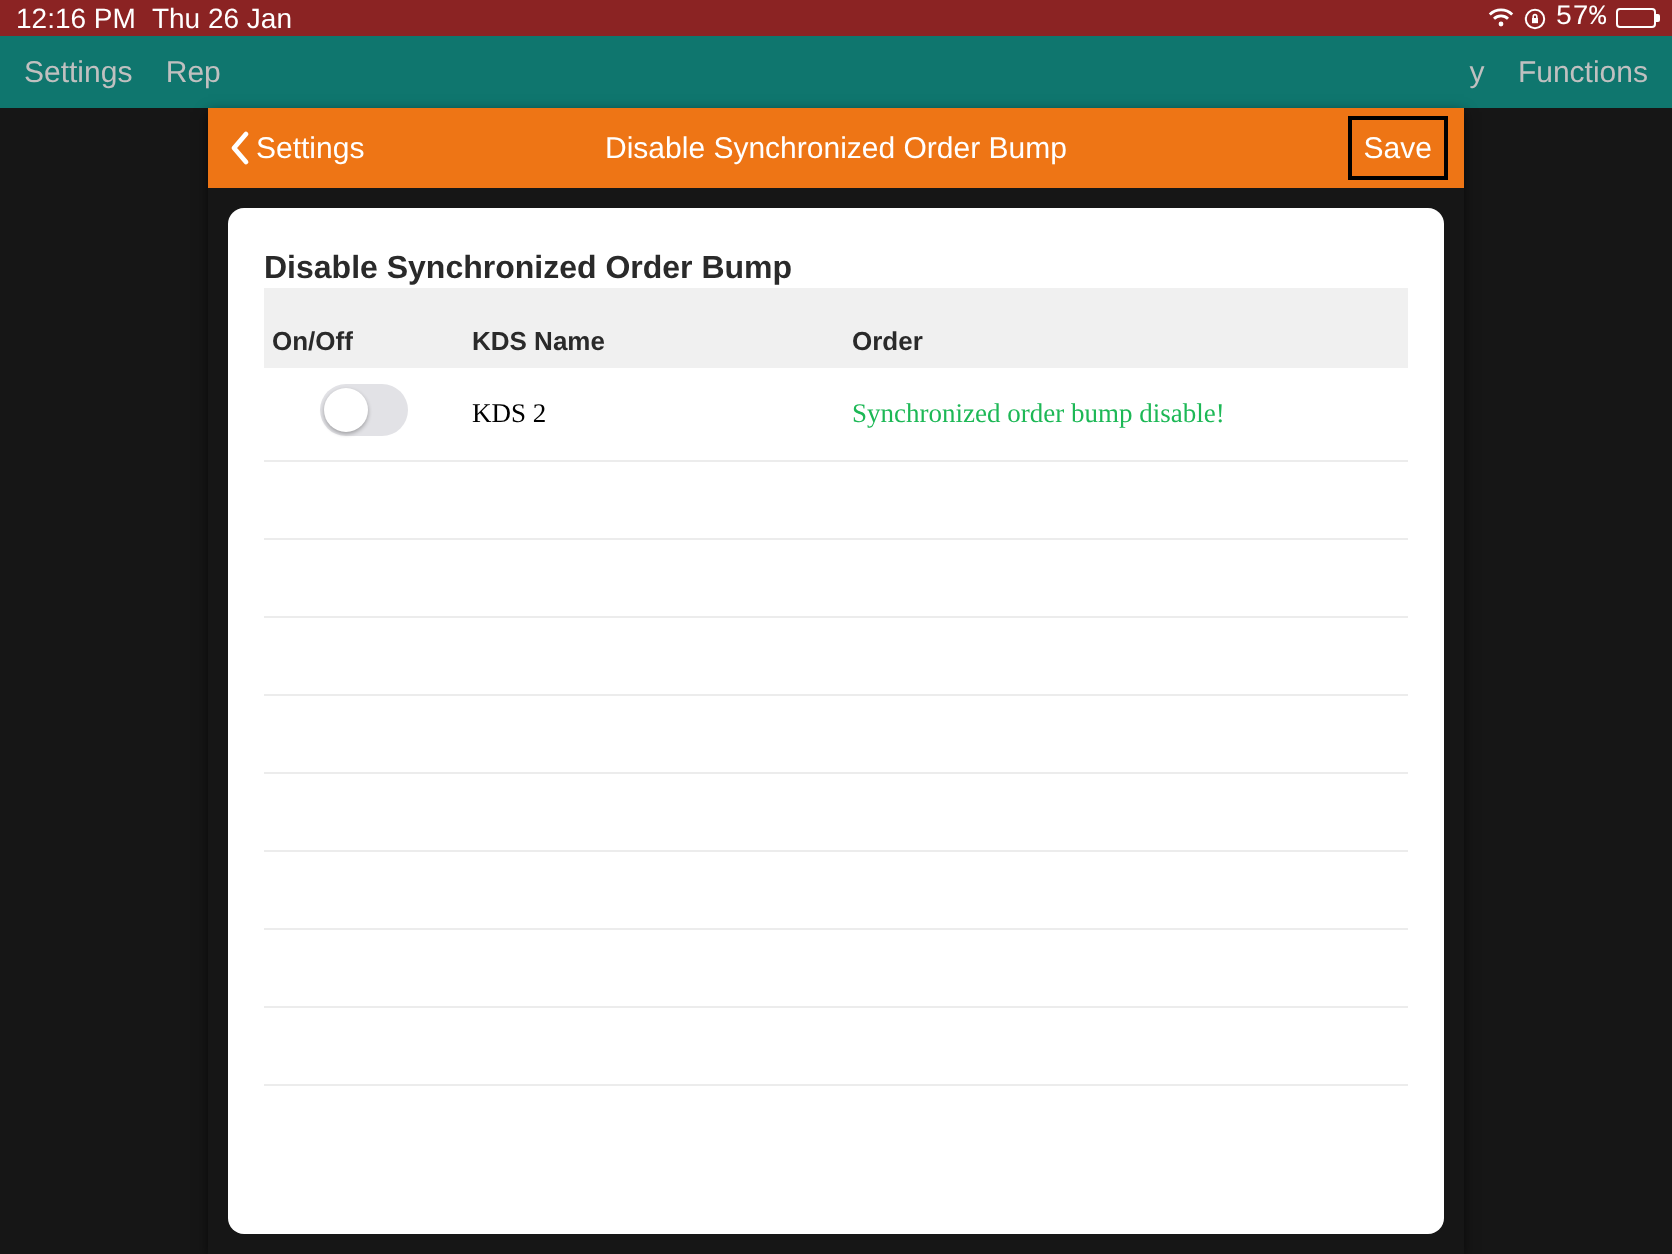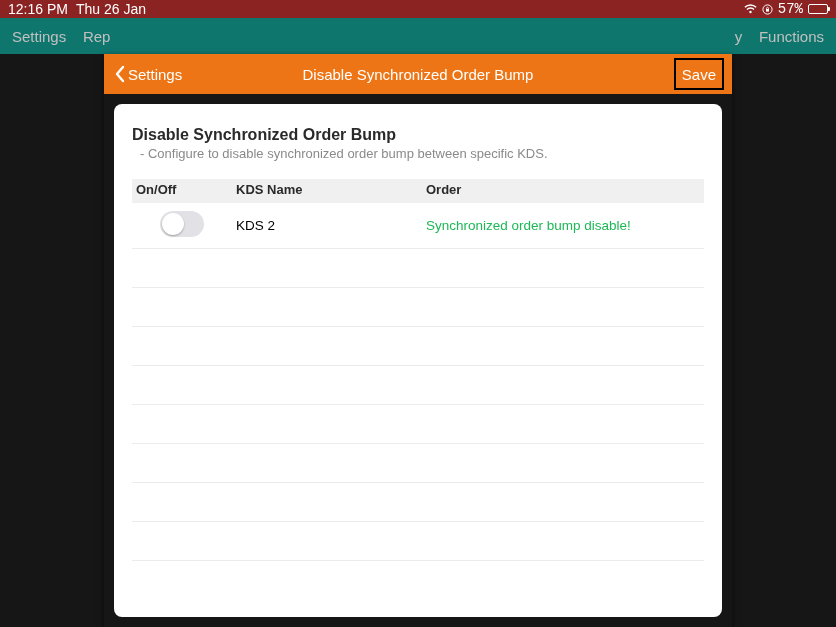--- a/index.html
+++ b/index.html
@@ -77,27 +77,28 @@
   }
   .section-title { font-size: 16px; font-weight: 600; color: #2a2a2a; }
   .section-sub { font-size: 13px; color: #8a8a8a; margin: 2px 0 18px 8px; }
   .table { width: 100%; border-collapse: collapse; table-layout: fixed; }
   .table col.c-toggle { width: 100px; }
   .table col.c-name { width: 190px; }
   .table col.c-status { width: auto; }
   .thead-row { background: #f0f0f0; }
   .thead-row th {
     text-align: left; font-size: 13px; font-weight: 600; color: #2a2a2a;
-    padding: 3px 4px 6px 4px;
+    padding: 19px 4px 6px 4px;
   }
   .table td {
     padding: 8px 4px;
     font-size: 13.5px;
     border-bottom: 1px solid #ececec;
     vertical-align: middle;
+    font-family: Liberation Serif, serif;
   }
   .table tr.empty td { height: 39px; }
   .status-enabled { color: #1db856; }
   .status-disabled { color: #de2f1b; }
   .toggle {
     width: 44px; height: 26px; border-radius: 13px;
     position: relative; display: inline-block;
   }
   .toggle .knob {
     position: absolute; width: 22px; height: 22px; top: 2px;
@@ -167,21 +168,20 @@
         <span>Settings</span>
       </div>
       <div class="modal-title">Disable Synchronized Order Bump</div>
       <div class="modal-save-wrap">
         <span>Save</span>
       </div>
     </div>
 
     <div class="modal-content">
       <div class="section-title">Disable Synchronized Order Bump</div>
-      <div class="section-sub">- Configure to disable synchronized order bump between specific KDS.</div>
 
       <table class="table">
         <colgroup>
           <col class="c-toggle">
             <col class="c-name">
             <col class="c-status">
         </colgroup>
         <thead>
           <tr class="thead-row">
             <th>On/Off</th>

